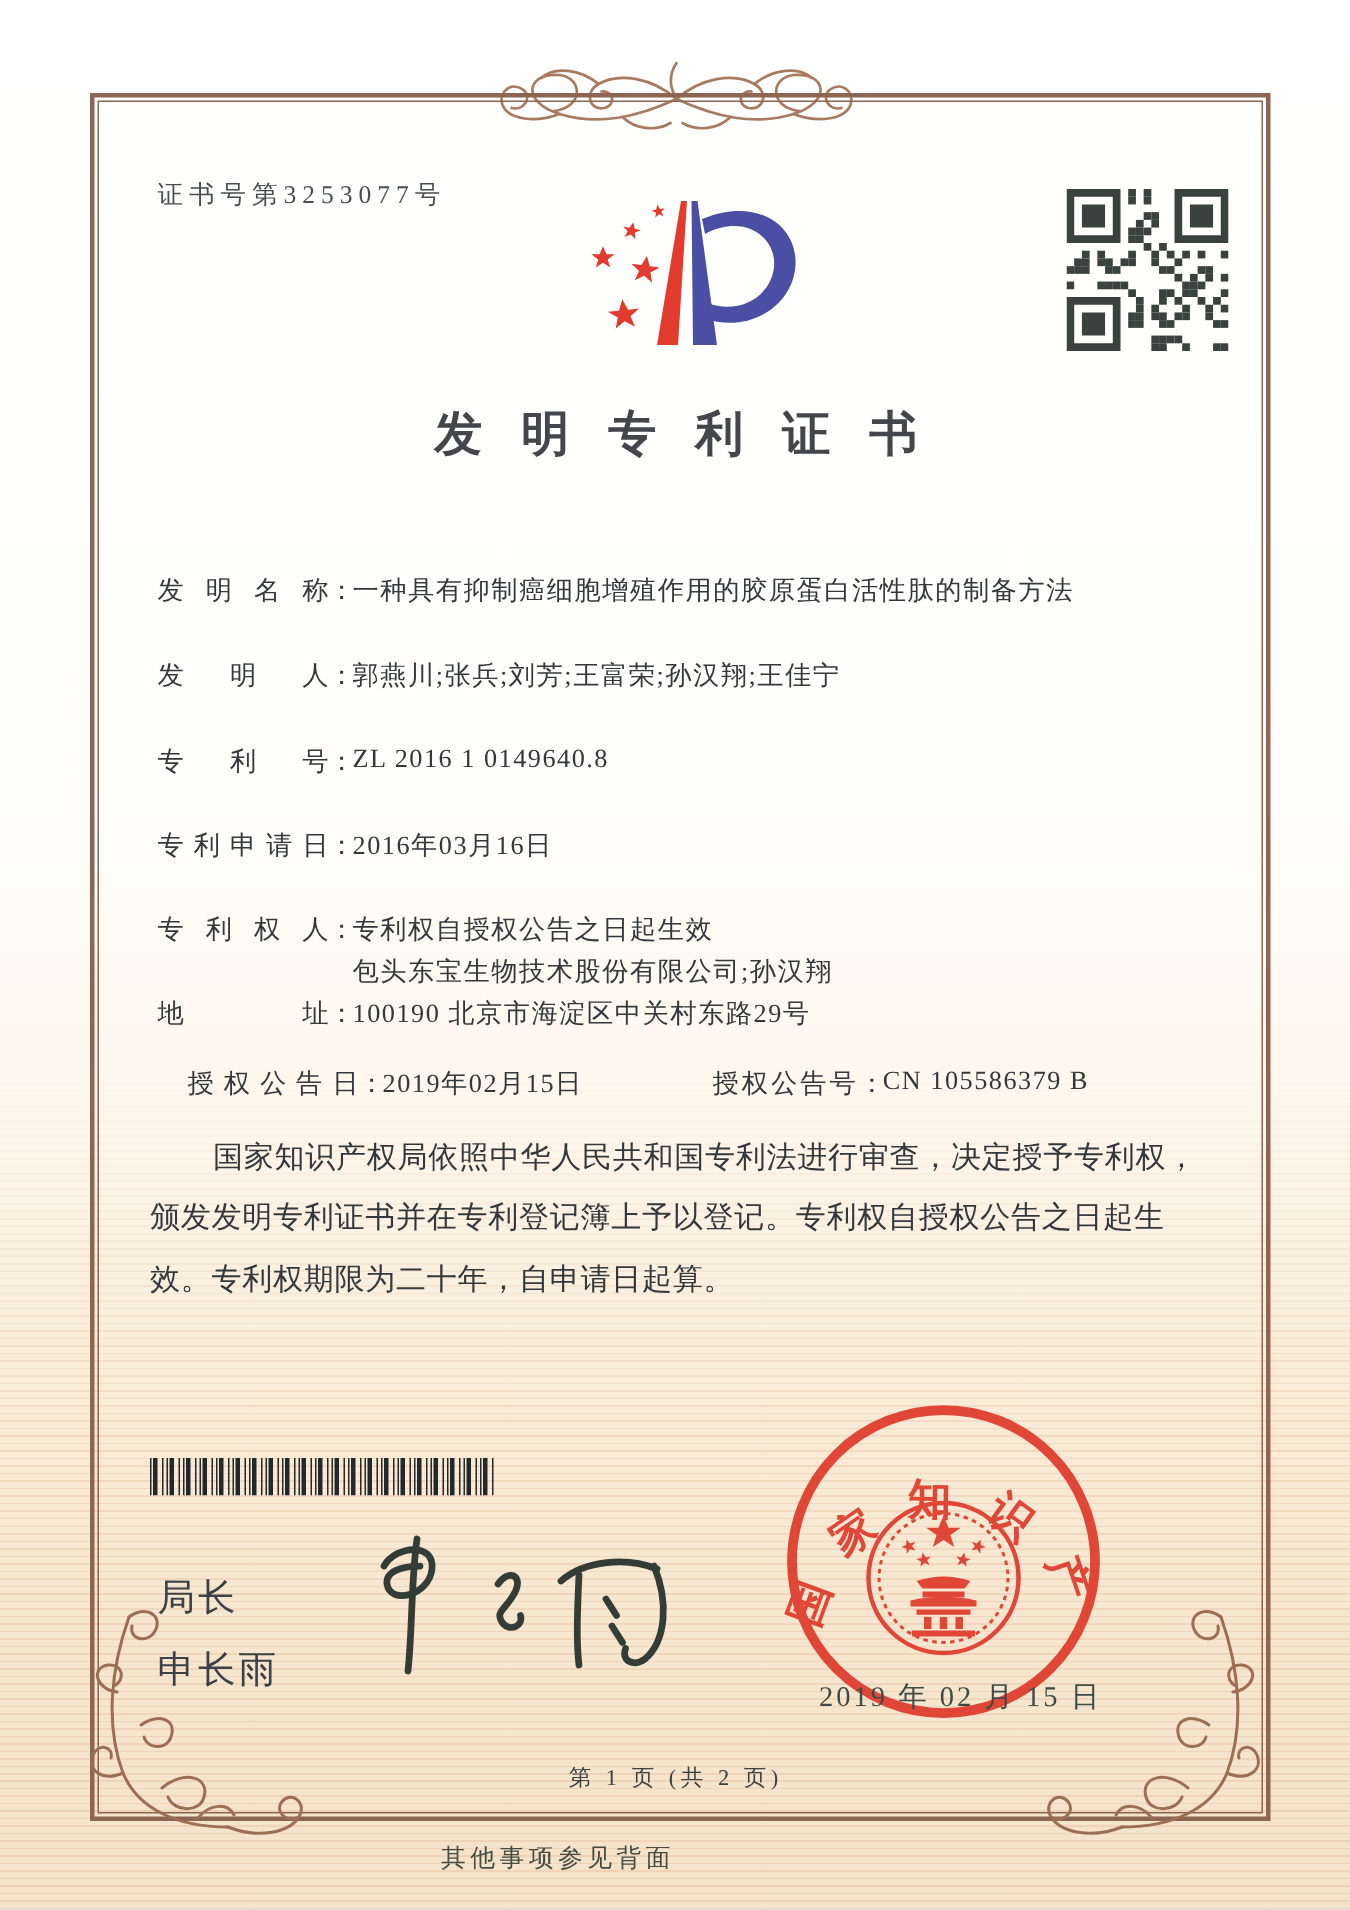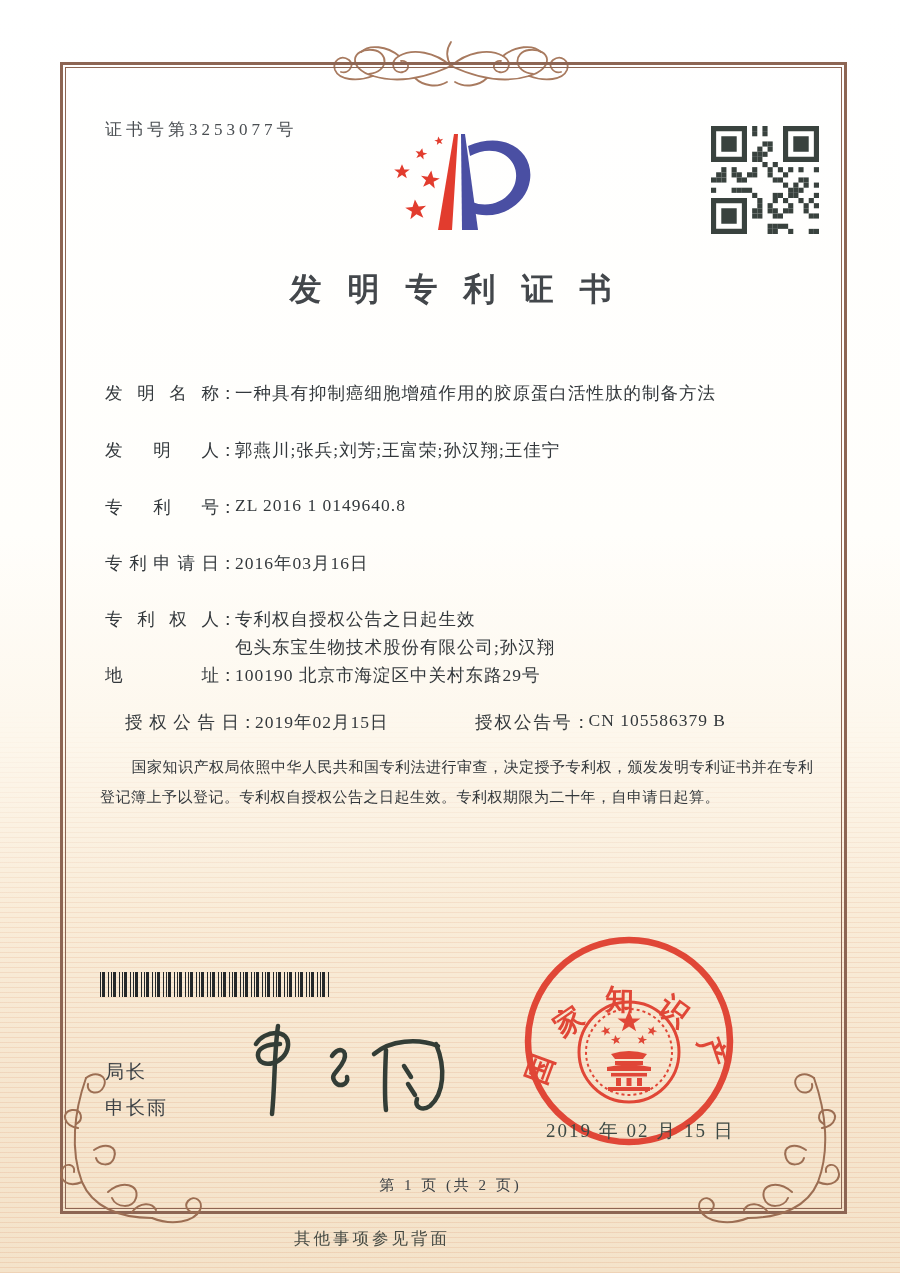--- a/index.html
+++ b/index.html
@@ -27,24 +27,24 @@
     position:absolute;left:60px;top:268px;width:781px;text-align:center;
     font-size:32px;font-weight:600;color:#43474b;letter-spacing:26px;text-indent:26px;
   }
   .field-row{position:absolute;left:105px;font-size:17.5px;color:#33383c;white-space:nowrap;}
   .flabel{display:inline-block;width:114px;text-align:justify;text-align-last:justify;vertical-align:top;}
   .fcolon{display:inline-block;width:16px;vertical-align:top;}
   .fvalue{display:inline-block;vertical-align:top;letter-spacing:1px;}
   .fvalue2{position:absolute;left:130px;top:28px;letter-spacing:1px;}
   .second-col{position:absolute;left:350px;top:0;}
   .second-col .flabel2{letter-spacing:2px;}
-  .paras{position:absolute;left:100px;top:752px;width:714px;font-size:15px;line-height:2.02;color:#33383c;}
+  .paras{position:absolute;left:100px;top:752px;width:714px;font-size:20px;line-height:2.02;color:#33383c;}
   .paras p{margin:0 0 5px 0;text-indent:2.1em;letter-spacing:.5px;}
   .barcode{position:absolute;left:100px;top:972px;}
-  .director{position:absolute;left:105px;top:1042px;font-size:19px;color:#3c4145;line-height:1.9;letter-spacing:2px;margin-top:12px;}
+  .director{position:absolute;left:105px;top:1042px;font-size:25px;color:#3c4145;line-height:1.9;letter-spacing:2px;}
   .signature{position:absolute;left:222px;top:1018px;}
   .seal{position:absolute;left:518px;top:930px;opacity:.93;}
   .seal-date{position:absolute;left:546px;top:1118px;font-size:19px;color:#3e4a45;letter-spacing:2px;z-index:5;}
   .page-info{position:absolute;left:60px;top:1176px;width:781px;text-align:center;font-size:15px;color:#3c4145;letter-spacing:3px;}
   .back-note{position:absolute;left:0;top:1228px;width:744px;text-align:center;font-size:16.5px;color:#474b44;letter-spacing:3px;}
 </style>
 </head>
 <body>
 
 <div class="page">

